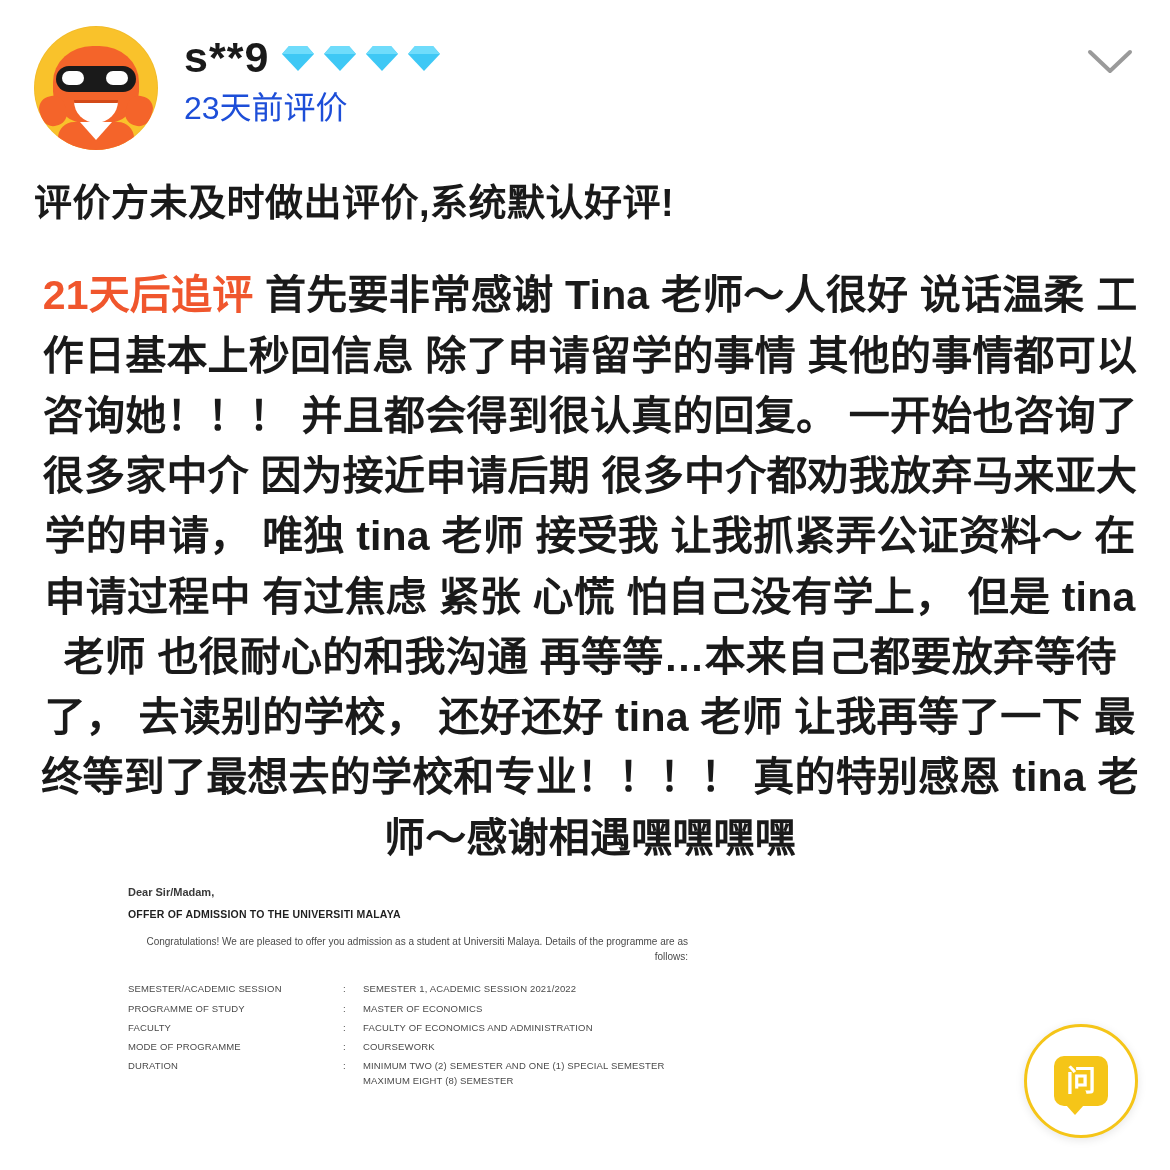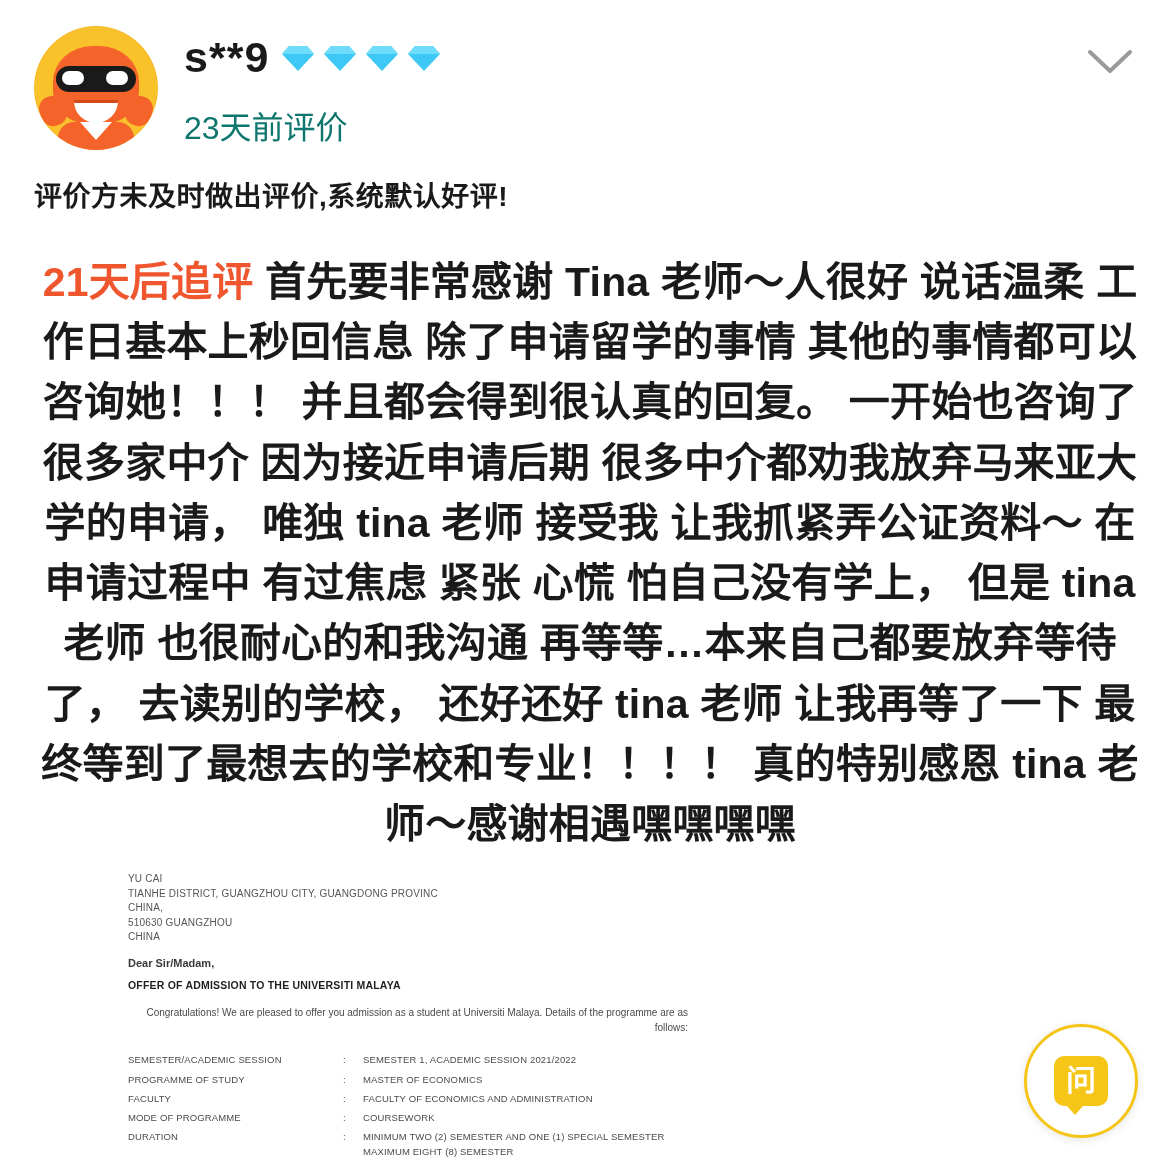--- a/index.html
+++ b/index.html
@@ -140,23 +140,23 @@
     align-items: center;
     margin-left: 8px;
   }
   .diamond {
     width: 34px;
     height: 28px;
     display: block;
   }
 
   .time-text {
-    margin-top: 28px;
+    margin-top: 8px;
     font-size: 32px;
-    color: #0f766e;
+    color: #1d4ed8;
     line-height: 1.2;
   }
 
   .chevron-btn {
     position: absolute;
     right: 32px;
     top: 34px;
     width: 56px;
     height: 56px;
     display: flex;
@@ -165,21 +165,21 @@
   }
 
   
   .review-body {
     padding: 0 24px 0 34px;
     box-sizing: border-box;
   }
 
   .default-note {
     margin-top: 28px;
-    font-size: 28px;
+    font-size: 38px;
     font-weight: bold;
     color: #1a1a1a;
     line-height: 1.35;
     letter-spacing: 0.5px;
   }
 
   .append-block {
     margin-top: 36px;
     font-size: 41px;
     font-weight: bold;
@@ -341,27 +341,20 @@
 
   <div class="review-body">
 
     <div class="default-note">评价方未及时做出评价,系统默认好评!</div>
 
     <div class="append-block">
       <span class="append-tag">21天后追评</span><span> 首先要非常感谢 Tina 老师～人很好 说话温柔 工作日基本上秒回信息 除了申请留学的事情  其他的事情都可以咨询她！！！ 并且都会得到很认真的回复。 一开始也咨询了很多家中介 因为接近申请后期 很多中介都劝我放弃马来亚大学的申请， 唯独 tina 老师 接受我 让我抓紧弄公证资料～ 在申请过程中 有过焦虑 紧张 心慌 怕自己没有学上， 但是 tina 老师 也很耐心的和我沟通 再等等…本来自己都要放弃等待了， 去读别的学校， 还好还好 tina 老师 让我再等了一下 最终等到了最想去的学校和专业！！！！ 真的特别感恩 tina 老师～感谢相遇嘿嘿嘿嘿</span>
     </div>
 
     <div class="doc-wrap">
-      <div class="doc-addr">
-        <div class="doc-line">YU CAI</div>
-        <div class="doc-line">TIANHE DISTRICT, GUANGZHOU CITY, GUANGDONG PROVINC</div>
-        <div class="doc-line">CHINA,</div>
-        <div class="doc-line">510630 GUANGZHOU</div>
-        <div class="doc-line">CHINA</div>
-      </div>
 
       <div class="doc-dear">Dear Sir/Madam,</div>
       <div class="doc-title">OFFER OF ADMISSION TO THE UNIVERSITI MALAYA</div>
       <div class="doc-para">Congratulations! We are pleased to offer you admission as a student at Universiti Malaya. Details of the programme are as follows:</div>
 
       <table class="doc-table">
         <tbody>
             <tr>
           <td class="k">SEMESTER/ACADEMIC SESSION</td>
           <td class="c">:</td>

